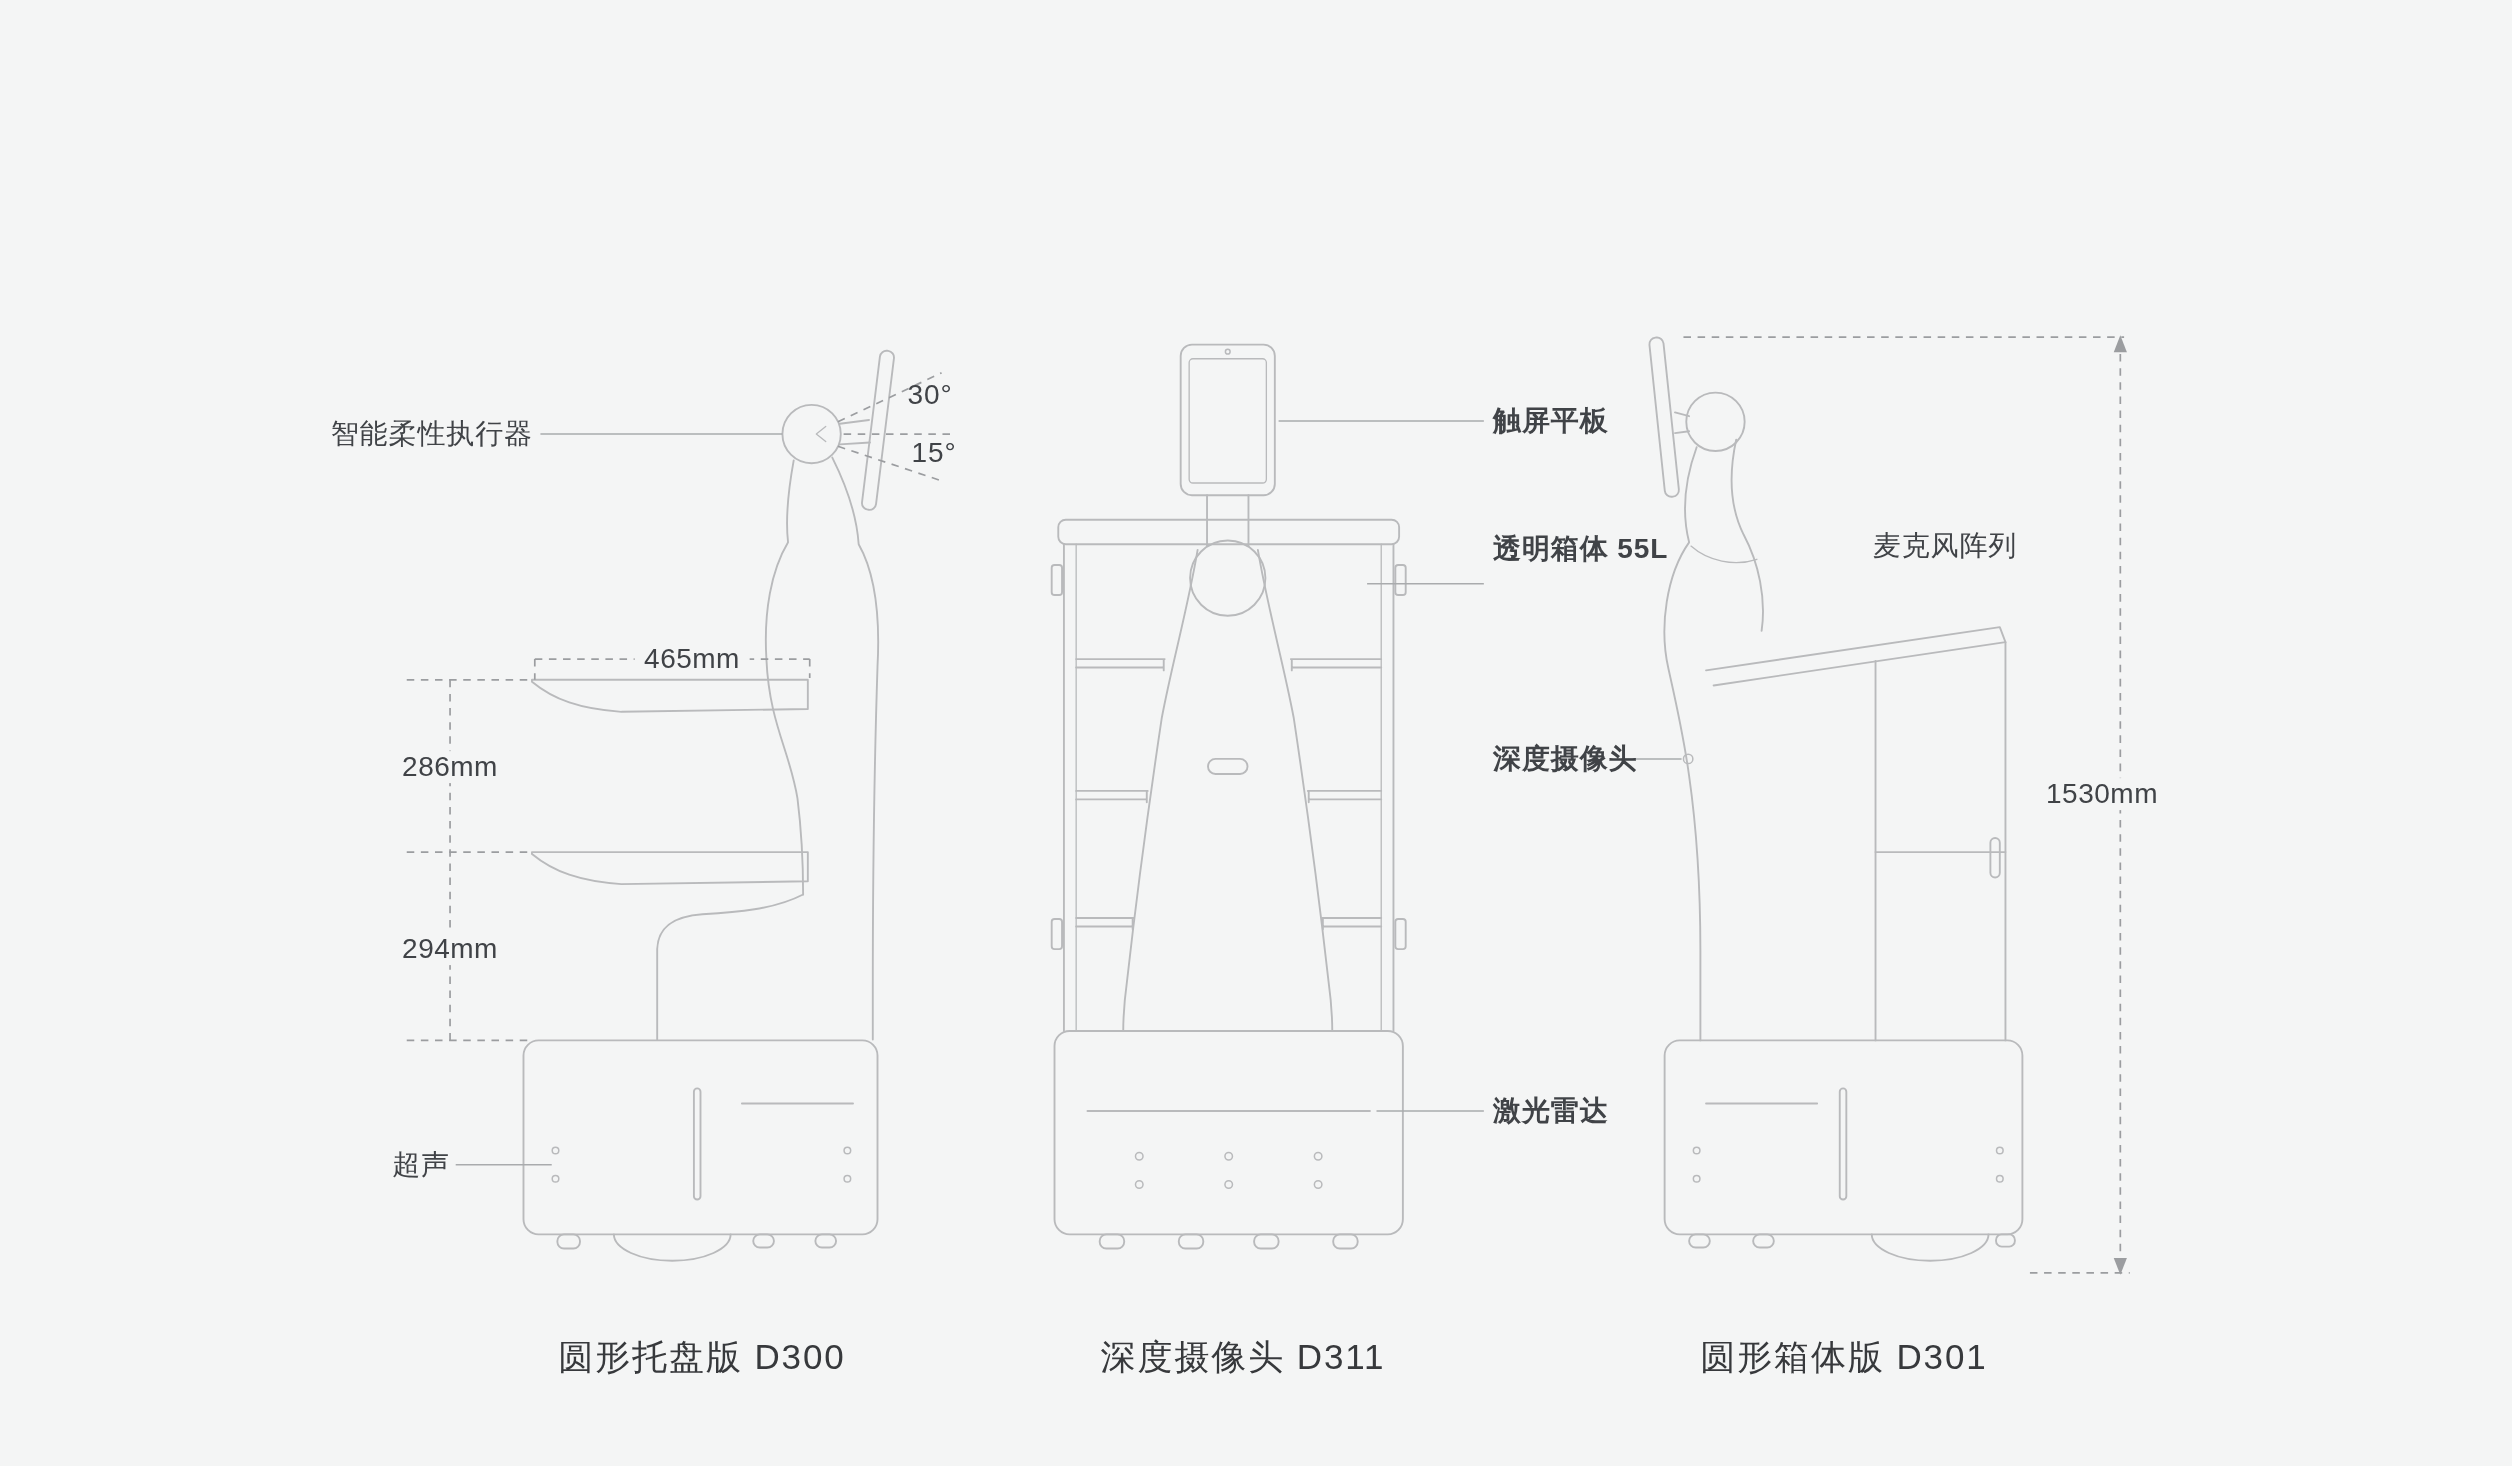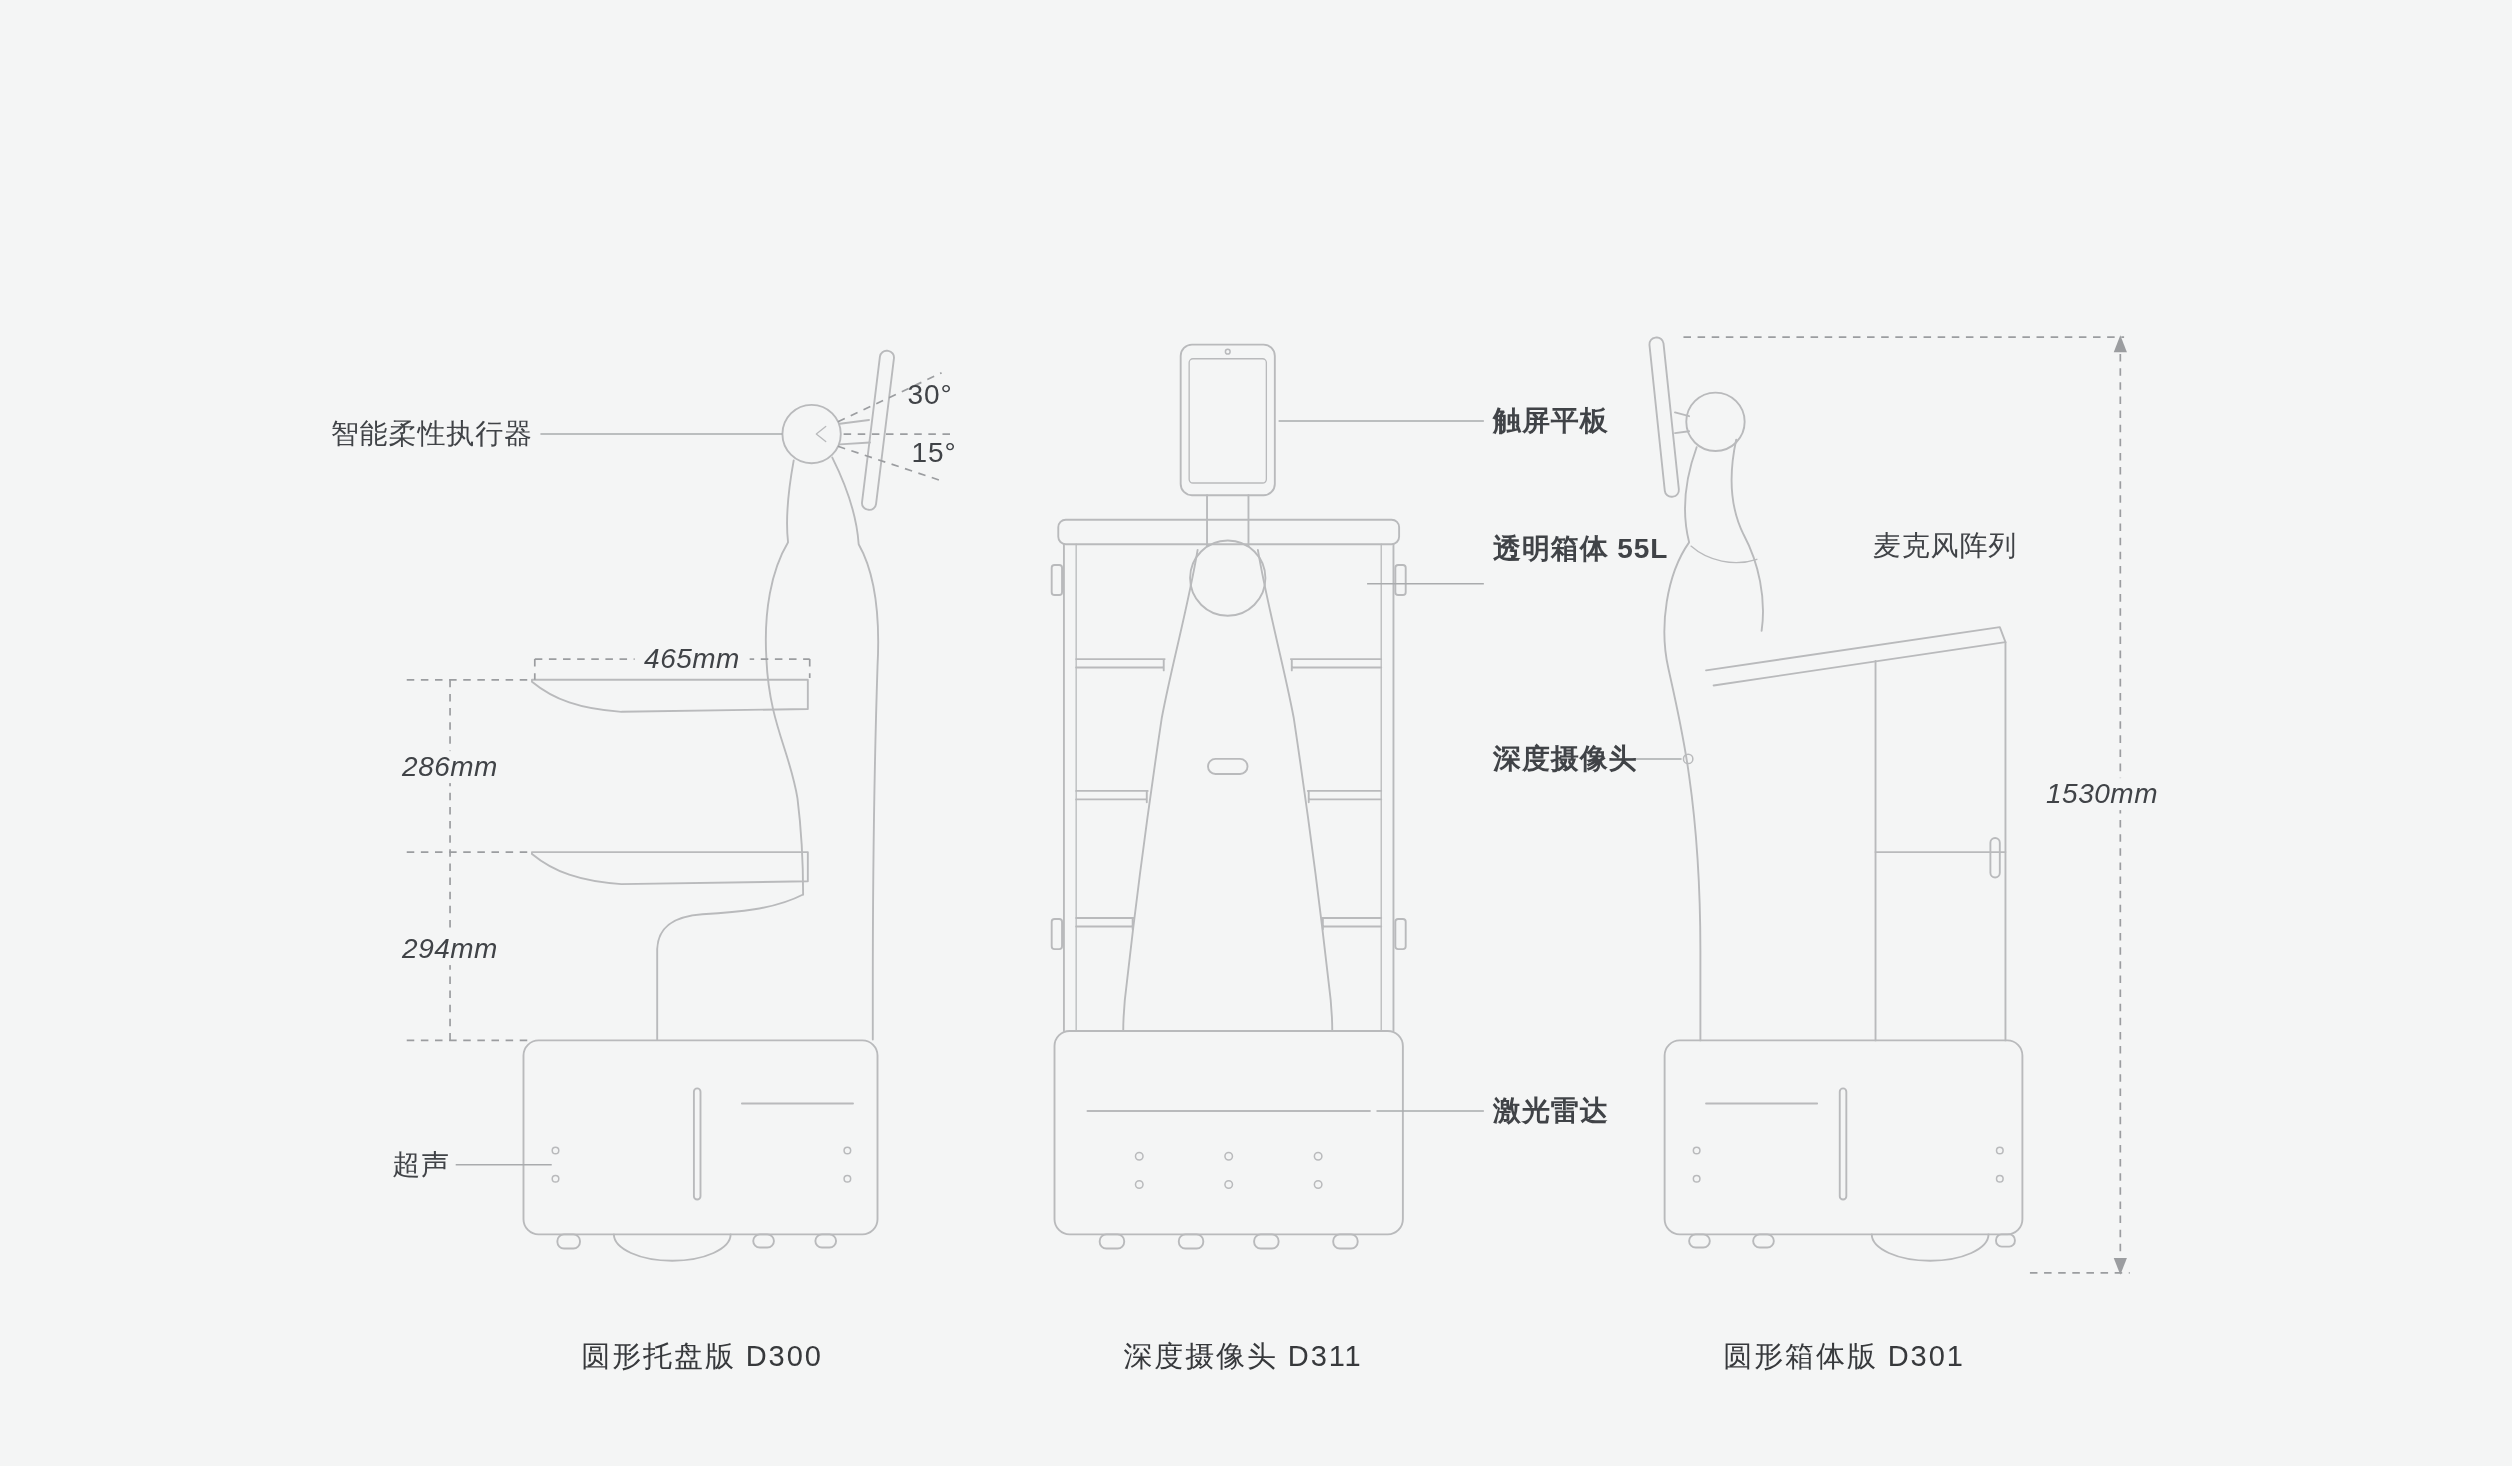--- a/index.html
+++ b/index.html
@@ -17,23 +17,23 @@
   .s{fill:none;stroke:var(--line);stroke-width:2;stroke-linecap:round;stroke-linejoin:round;}
   .thin{stroke-width:1.4;}
   .d{fill:none;stroke:var(--dash);stroke-width:1.8;stroke-dasharray:8 7;stroke-linecap:butt;}
   .ld{fill:none;stroke:var(--leader);stroke-width:1.6;}
   .dot{fill:none;stroke:var(--line);stroke-width:1.6;}
   .arrow{fill:var(--dash);stroke:none;}
   .lbl{position:absolute;font-size:28px;color:var(--text);white-space:nowrap;
        transform:translate(-50%,-50%);letter-spacing:0.9px;line-height:1;}
   .lbl.right{transform:translate(-100%,-50%);}
   .lbl.left{transform:translate(0,-50%);font-weight:bold;}
-  .dim{font-size:28px;letter-spacing:0.5px;font-style:italic;}
+  .dim{font-size:28px;letter-spacing:0.5px;}
   .mask{background:var(--background);padding:1.9px 9.4px;}
-  .caption{font-size:29px;color:var(--caption);letter-spacing:1.9px;}
+  .caption{font-size:35px;color:var(--caption);letter-spacing:1.9px;}
 </style>
 </head>
 <body>
 
 <div id="canvas">
 
   <svg width="2512" height="1466" viewBox="0 0 2668 1557">
 
     <g>
       <rect class="s" x="925" y="372" width="15" height="170" rx="7" transform="rotate(7 932.5 457)"></rect>

